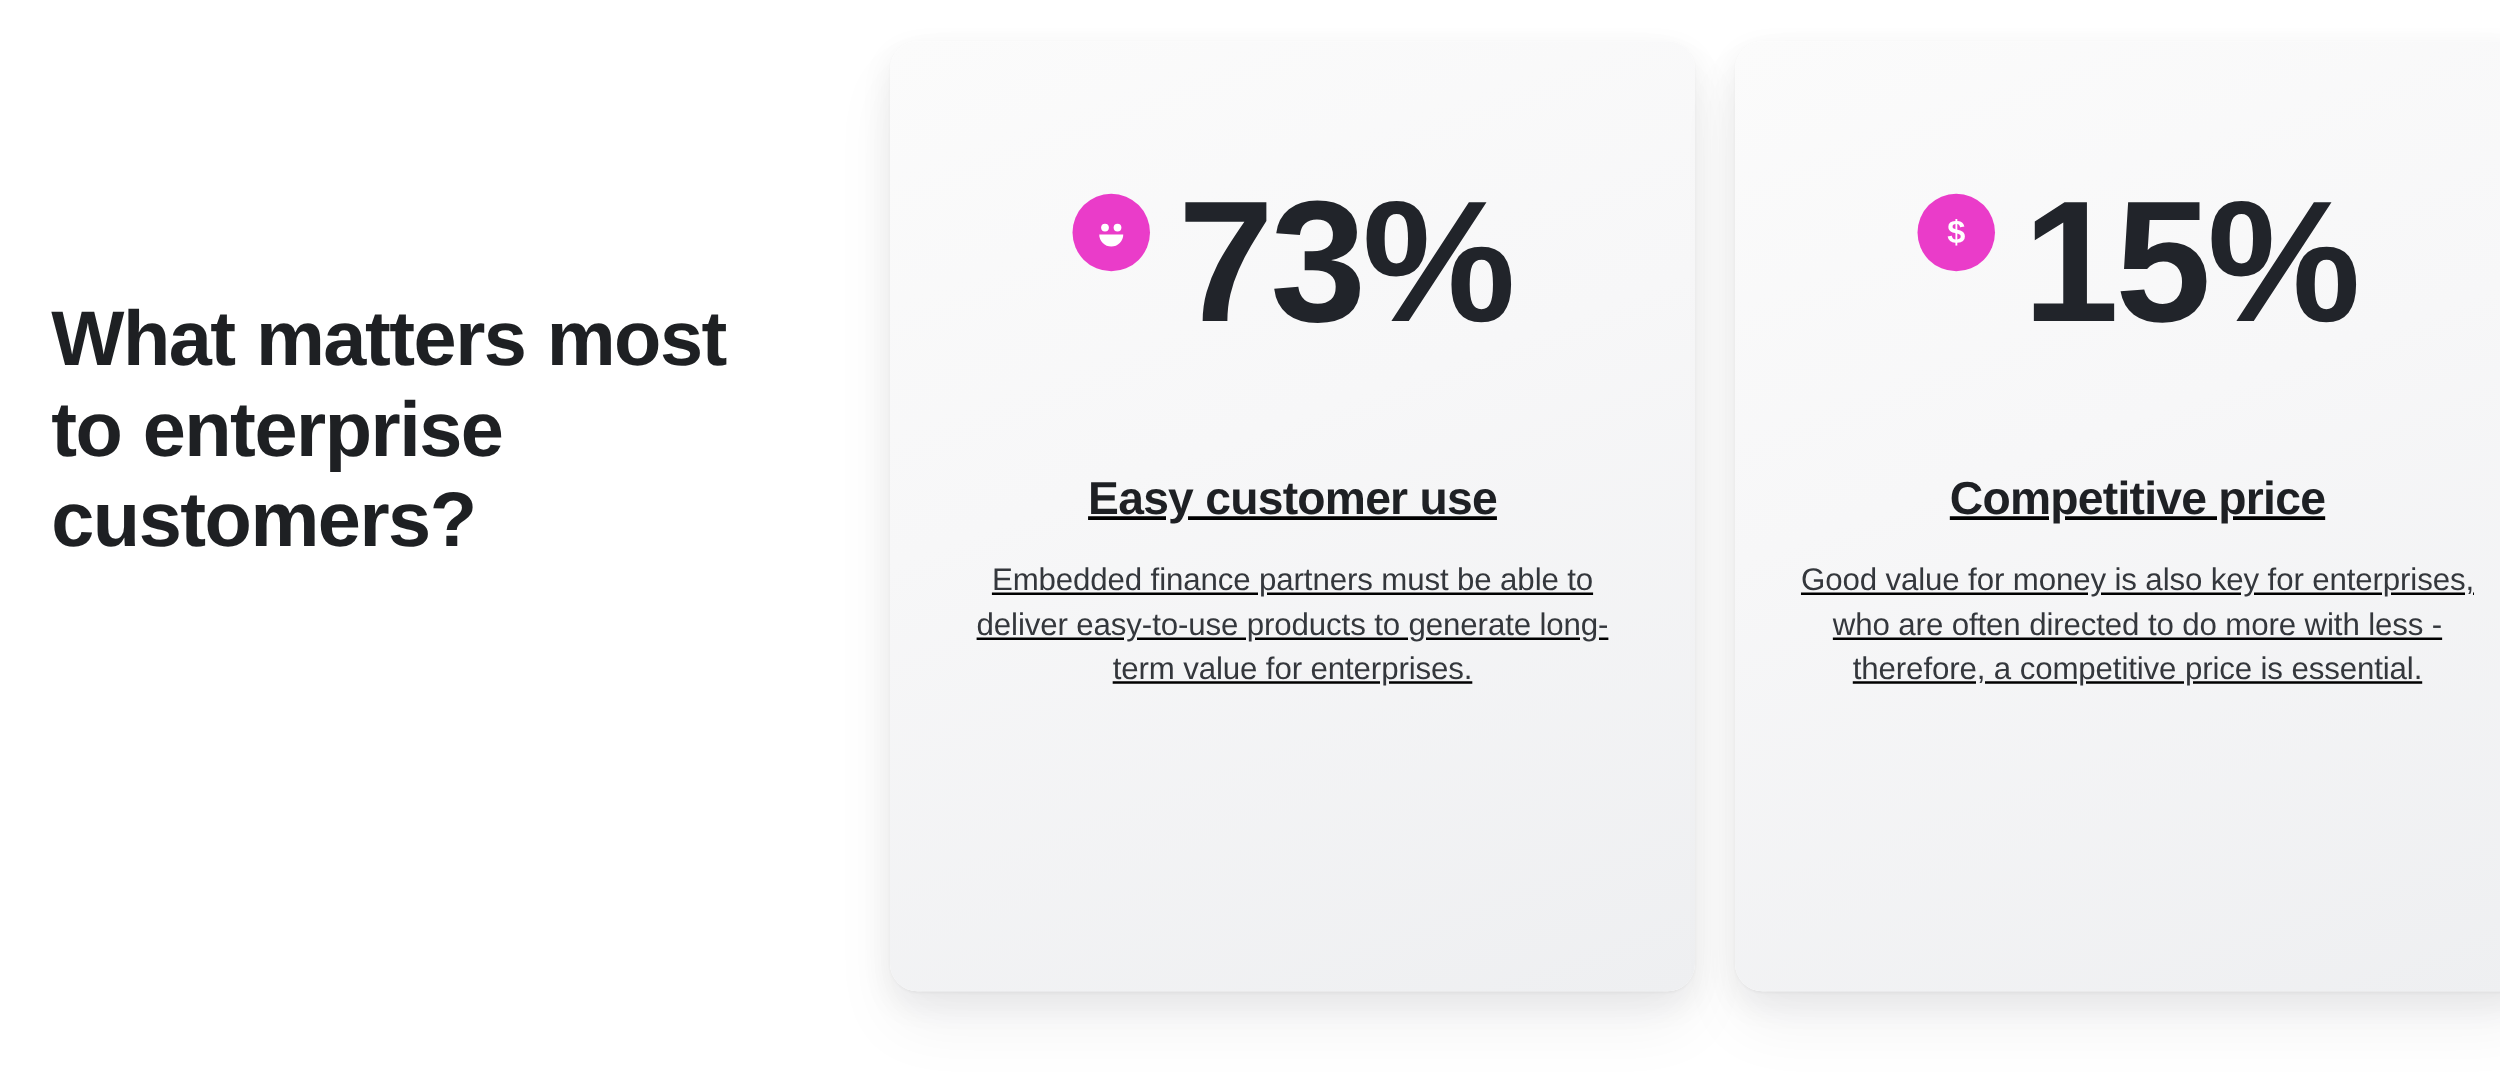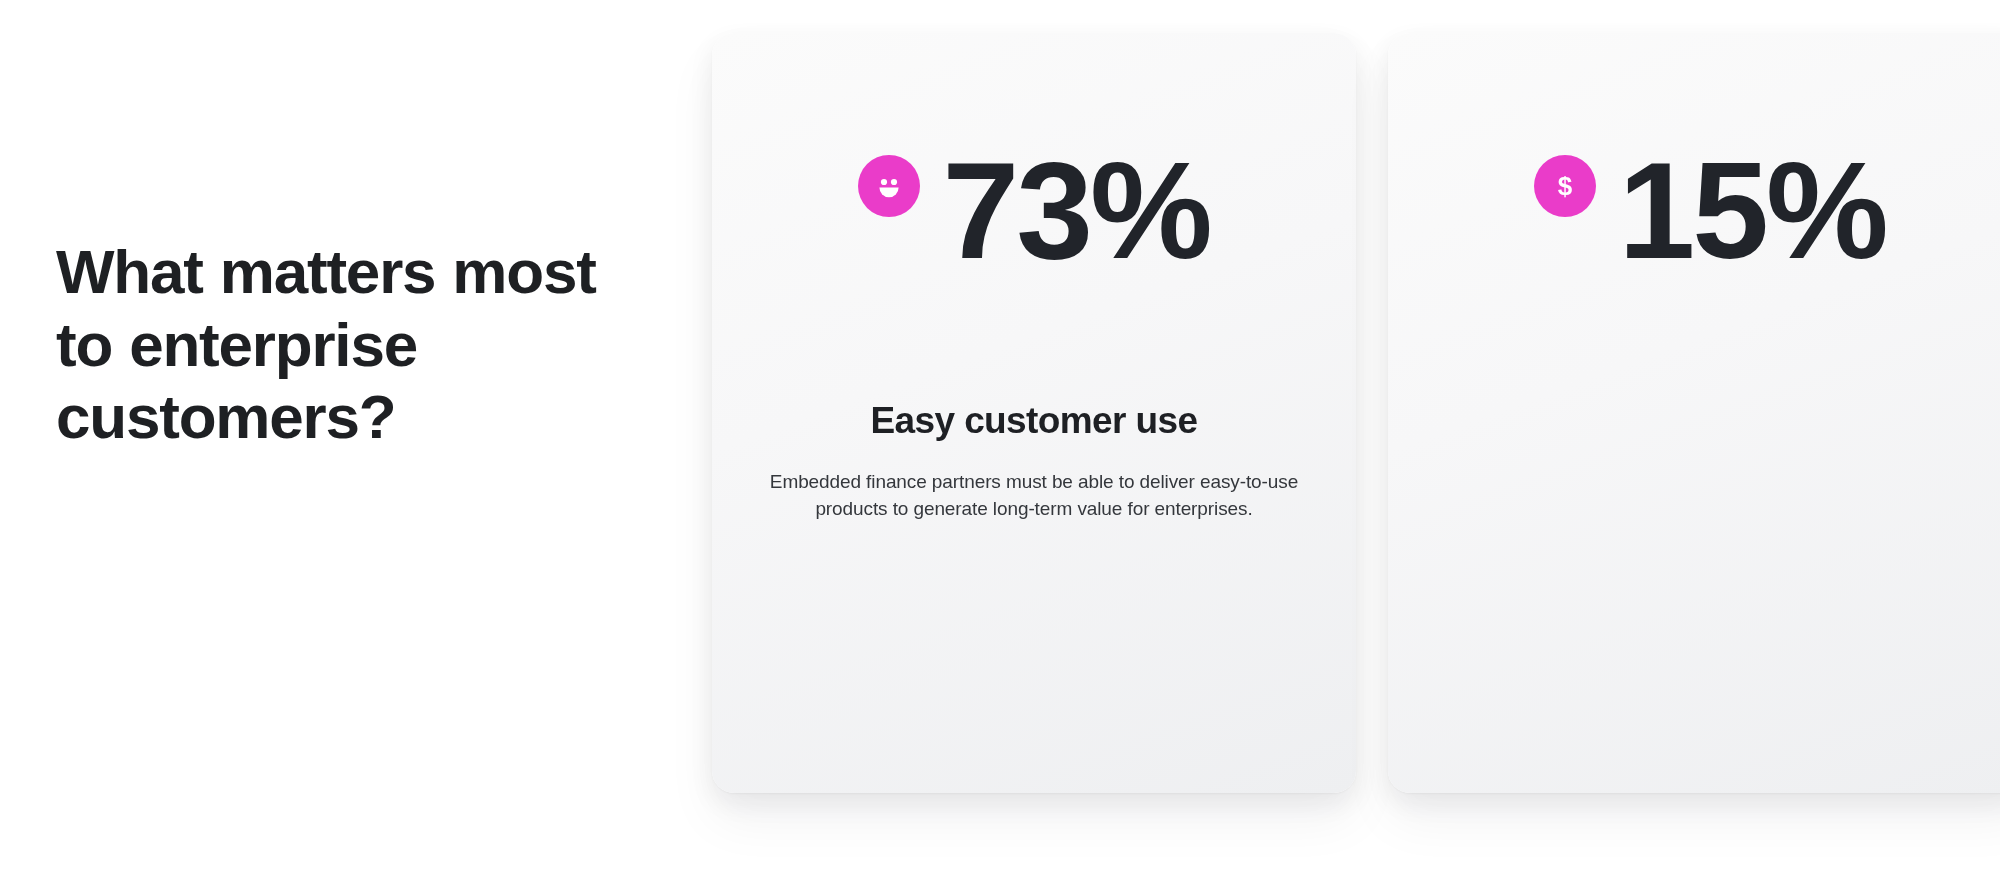--- a/index.html
+++ b/index.html
@@ -19,21 +19,21 @@
   .stage {
     position: relative;
     width: 2000px;
     height: 871px;
     background: #ffffff;
   }
 
   
   .heading-block {
     position: absolute;
-    left: 56px;
+    left: 41px;
     top: 236px;
     width: 560px;
   }
 
   .heading {
     font-size: 62px;
     line-height: 1.17;
     font-weight: 700;
     letter-spacing: -1.2px;
     color: #1e2023;
@@ -95,35 +95,36 @@
     font-weight: 700;
     letter-spacing: -3px;
     color: #21242a;
     white-space: nowrap;
   }
 
   .card-body {
     position: absolute;
     left: 46px;
     right: 46px;
-    top: 366px;
+    top: 344px;
     text-align: center;
+    text-decoration: underline;
   }
 
   .card-title {
     font-size: 37px;
     line-height: 1.2;
     font-weight: 700;
     letter-spacing: -0.6px;
     color: #1e2024;
     margin-bottom: 26px;
   }
 
   .card-text {
-    font-size: 19px;
+    font-size: 25px;
     line-height: 1.42;
     font-weight: 400;
     color: #34373c;
     letter-spacing: -0.1px;
   }
 </style>
 </head>
 <body>
 
 <div class="stage">
@@ -153,16 +154,20 @@
 
     <div class="card">
       <div class="stat-row">
         <span class="badge">
           <svg width="34" height="34" viewBox="0 0 34 34" aria-hidden="true">
             <text x="17" y="25.5" text-anchor="middle" font-family="Liberation Sans, sans-serif" font-size="26" font-weight="700" fill="#ffffff">$</text>
           </svg>
         </span>
         <span class="percent">15%</span>
       </div>
+      <div class="card-body">
+        <div class="card-title">Competitive price</div>
+        <p class="card-text">Good value for money is also key for enterprises, who are often directed to do more with less - therefore, a competitive price is essential.</p>
+      </div>
     </div>
 
   </div>
 </div>
 
 </body></html>

